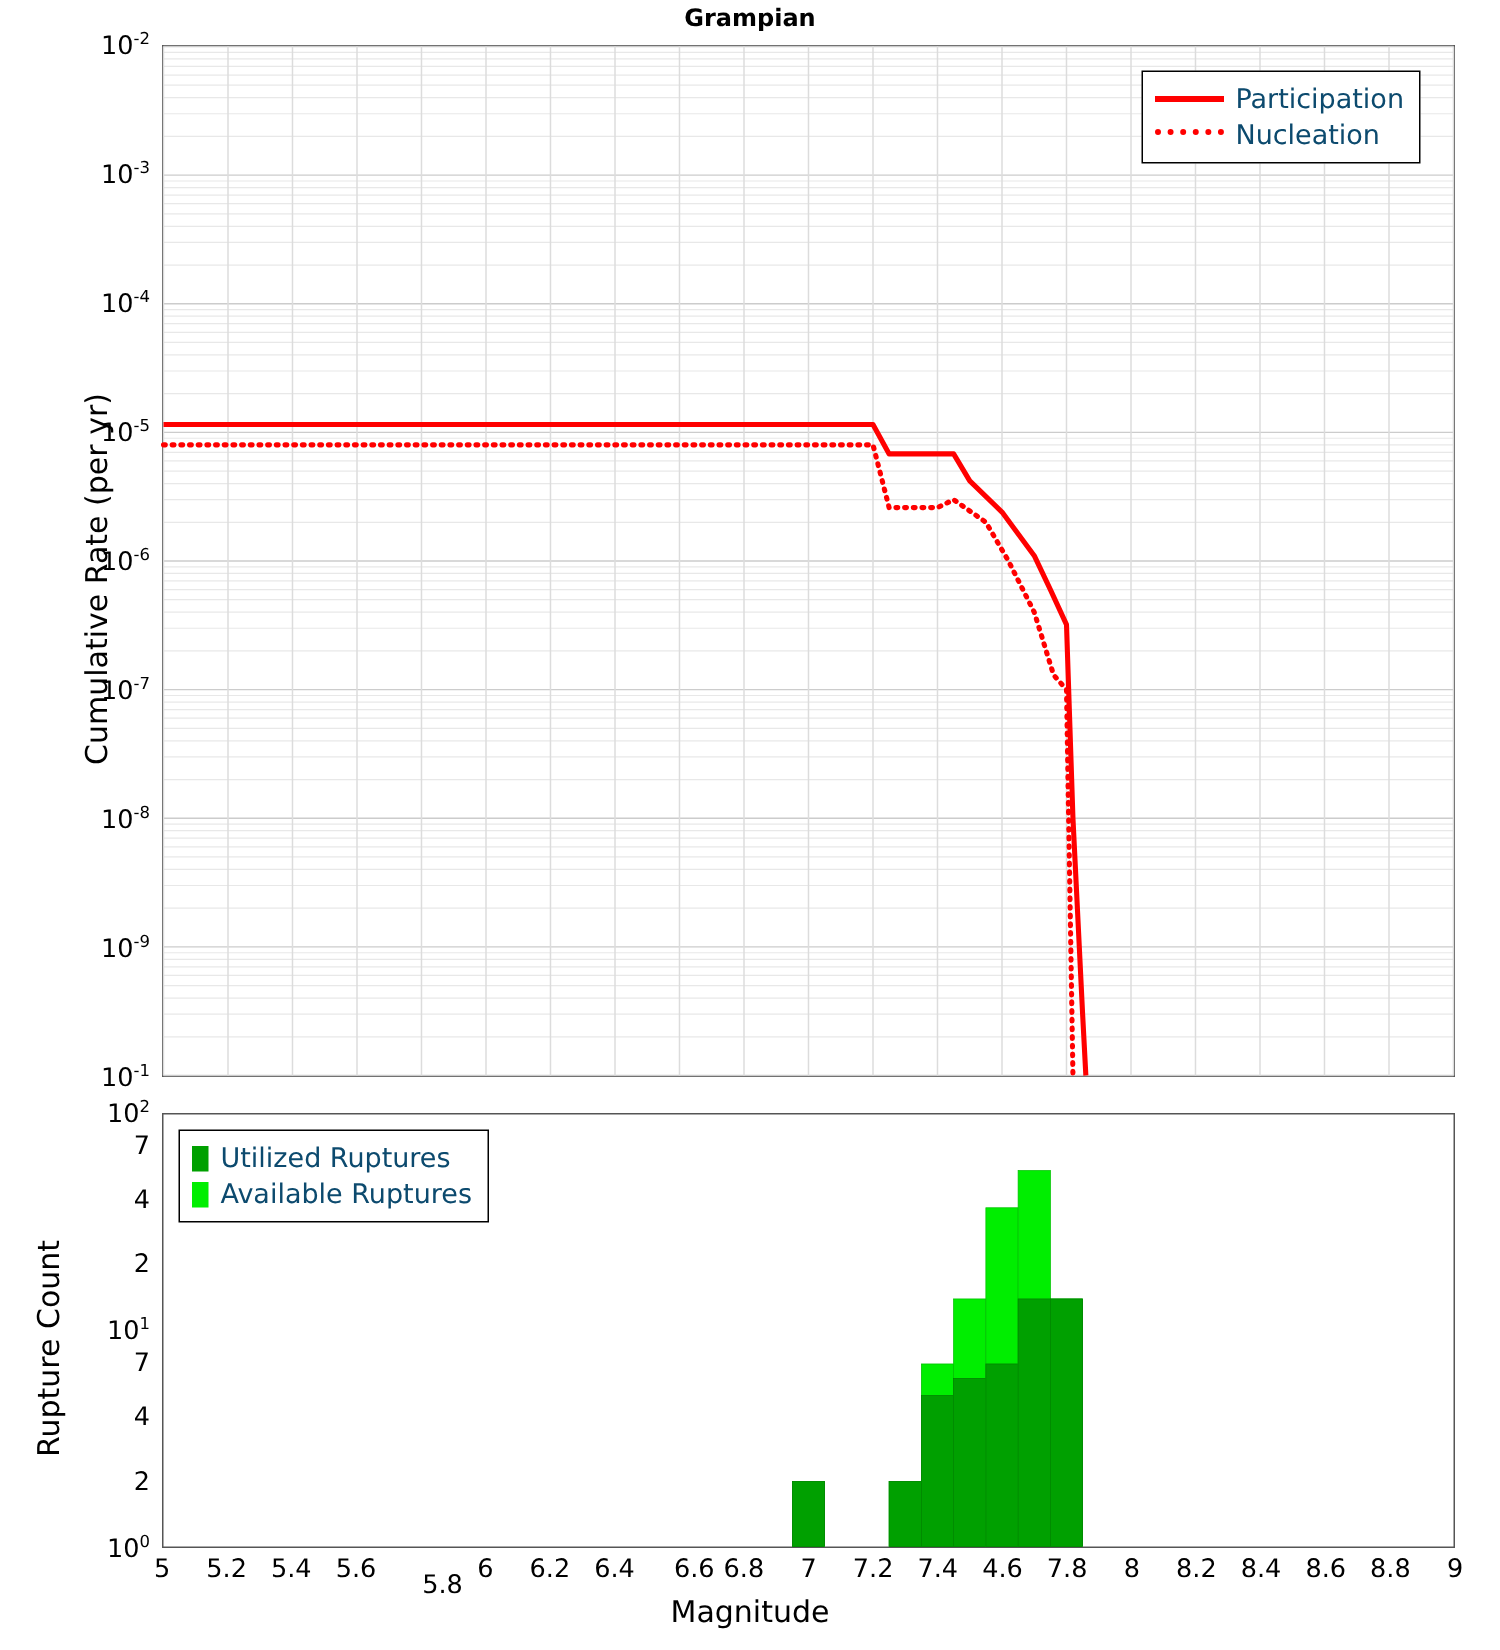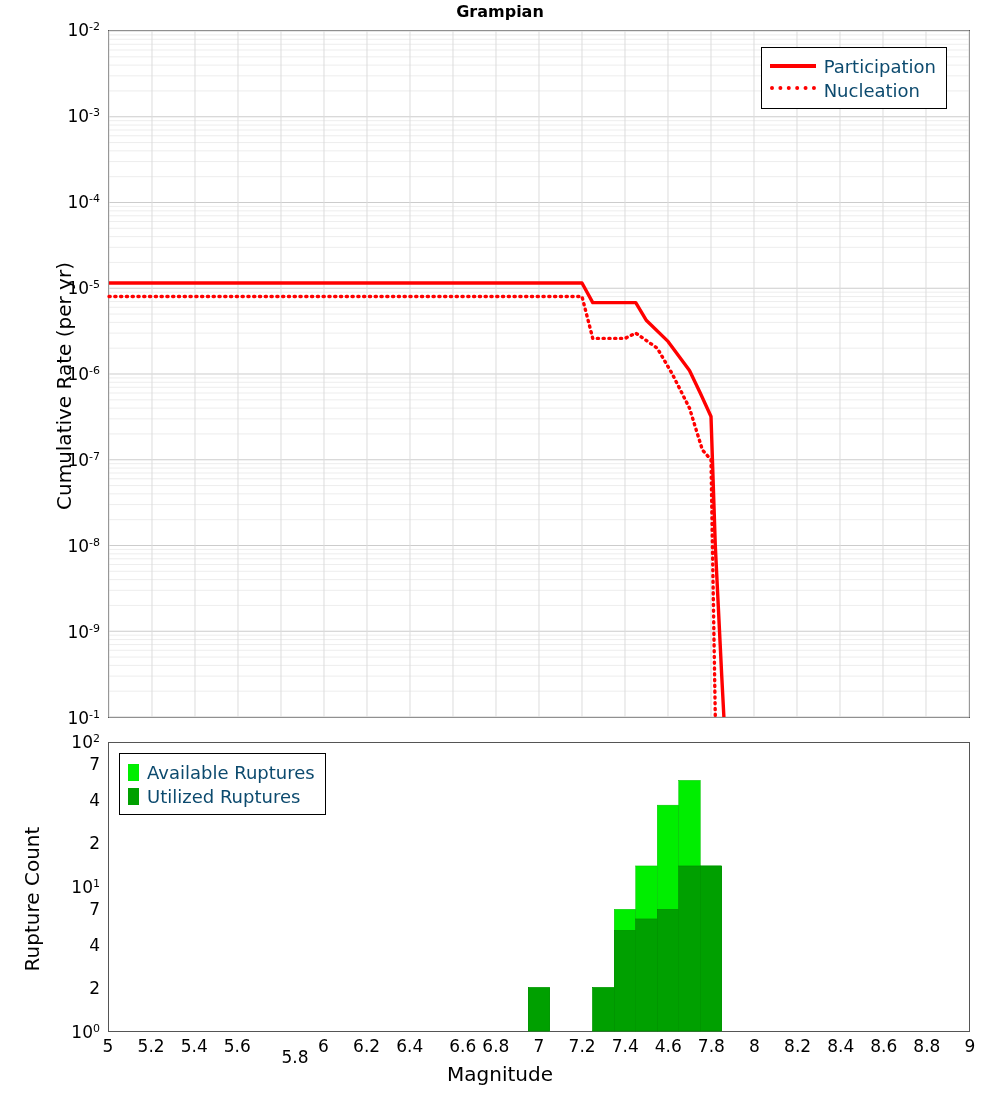--- a/index.html
+++ b/index.html
@@ -301,26 +301,26 @@
         <rect x="571.075" y="37.647410023334636" width="21.549999999999955" height="252.35258997666537" fill="#00ee00" stroke="#00c000" stroke-width="0.5"></rect>
         <rect x="571.075" y="123.8114348266555" width="21.549999999999955" height="166.1885651733445" fill="#00a000" stroke="#008000" stroke-width="0.5"></rect>
         <rect x="592.625" y="123.8114348266555" width="21.549999999999955" height="166.1885651733445" fill="#00ee00" stroke="#00c000" stroke-width="0.5"></rect>
         <rect x="592.625" y="123.8114348266555" width="21.549999999999955" height="166.1885651733445" fill="#00a000" stroke="#008000" stroke-width="0.5"></rect>
         <rect x="614.1750000000001" y="290" width="21.549999999999955" height="0" fill="#00ee00" stroke="#00c000" stroke-width="0.5"></rect>
         <rect x="614.1750000000001" y="290" width="21.549999999999955" height="0" fill="#00a000" stroke="#008000" stroke-width="0.5"></rect>
       </svg>
 
     <div class="legend" id="legend-bottom">
       <div class="legend-row">
+        <span class="swatch" style="background:#00a000;"></span>
+        <span class="legend-label">Utilized Ruptures</span>
+      </div>
+      <div class="legend-row">
         <span class="swatch" style="background:#00ee00;"></span>
         <span class="legend-label">Available Ruptures</span>
-      </div>
-      <div class="legend-row">
-        <span class="swatch" style="background:#00a000;"></span>
-        <span class="legend-label">Utilized Ruptures</span>
       </div>
     </div>
   </div>
 
   <div id="yticks-bottom">
       <div class="ylabel-tick" style="top: 742px; width: 100px; left: 0px;"><span>10</span><sup>2</sup></div>
       <div class="ylabel-tick" style="top: 764.461px; width: 100px; left: 0px;">7</div>
       <div class="ylabel-tick" style="top: 799.701px; width: 100px; left: 0px;">4</div>
       <div class="ylabel-tick" style="top: 843.351px; width: 100px; left: 0px;">2</div>
       <div class="ylabel-tick" style="top: 887px; width: 100px; left: 0px;"><span>10</span><sup>1</sup></div>

